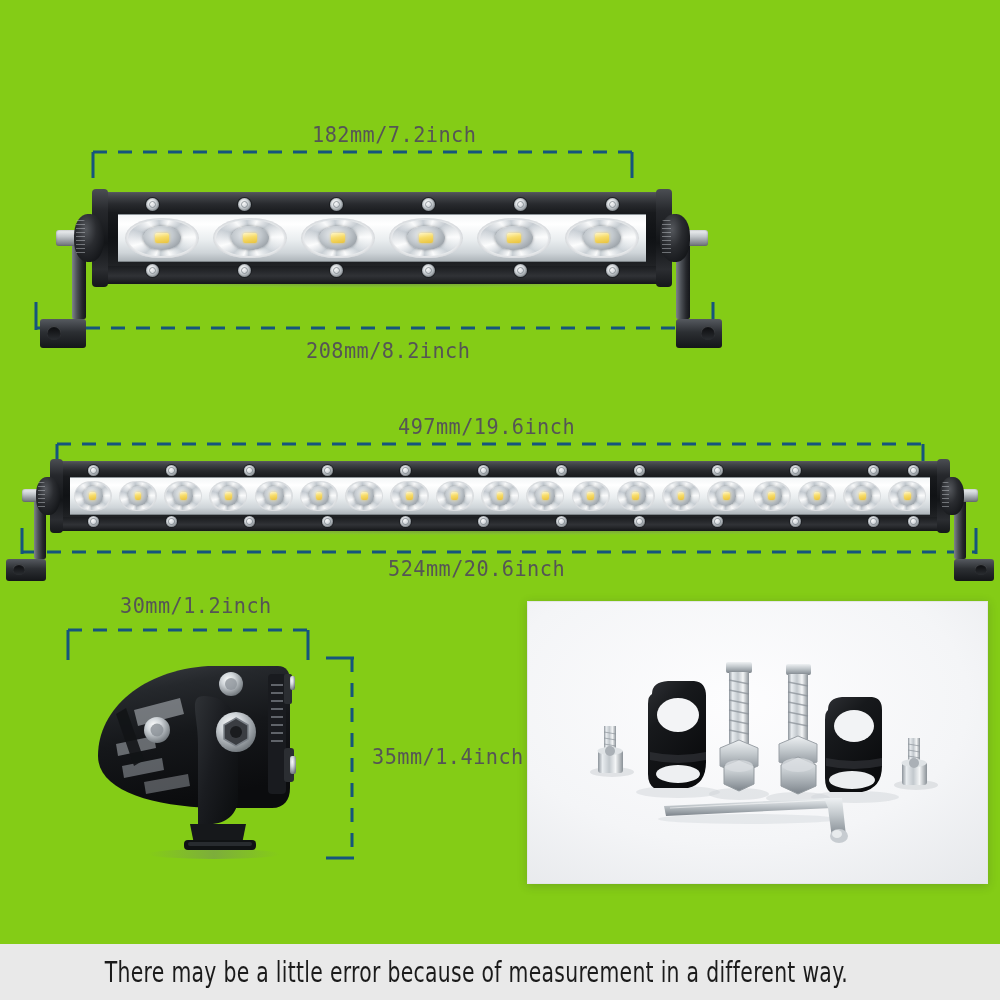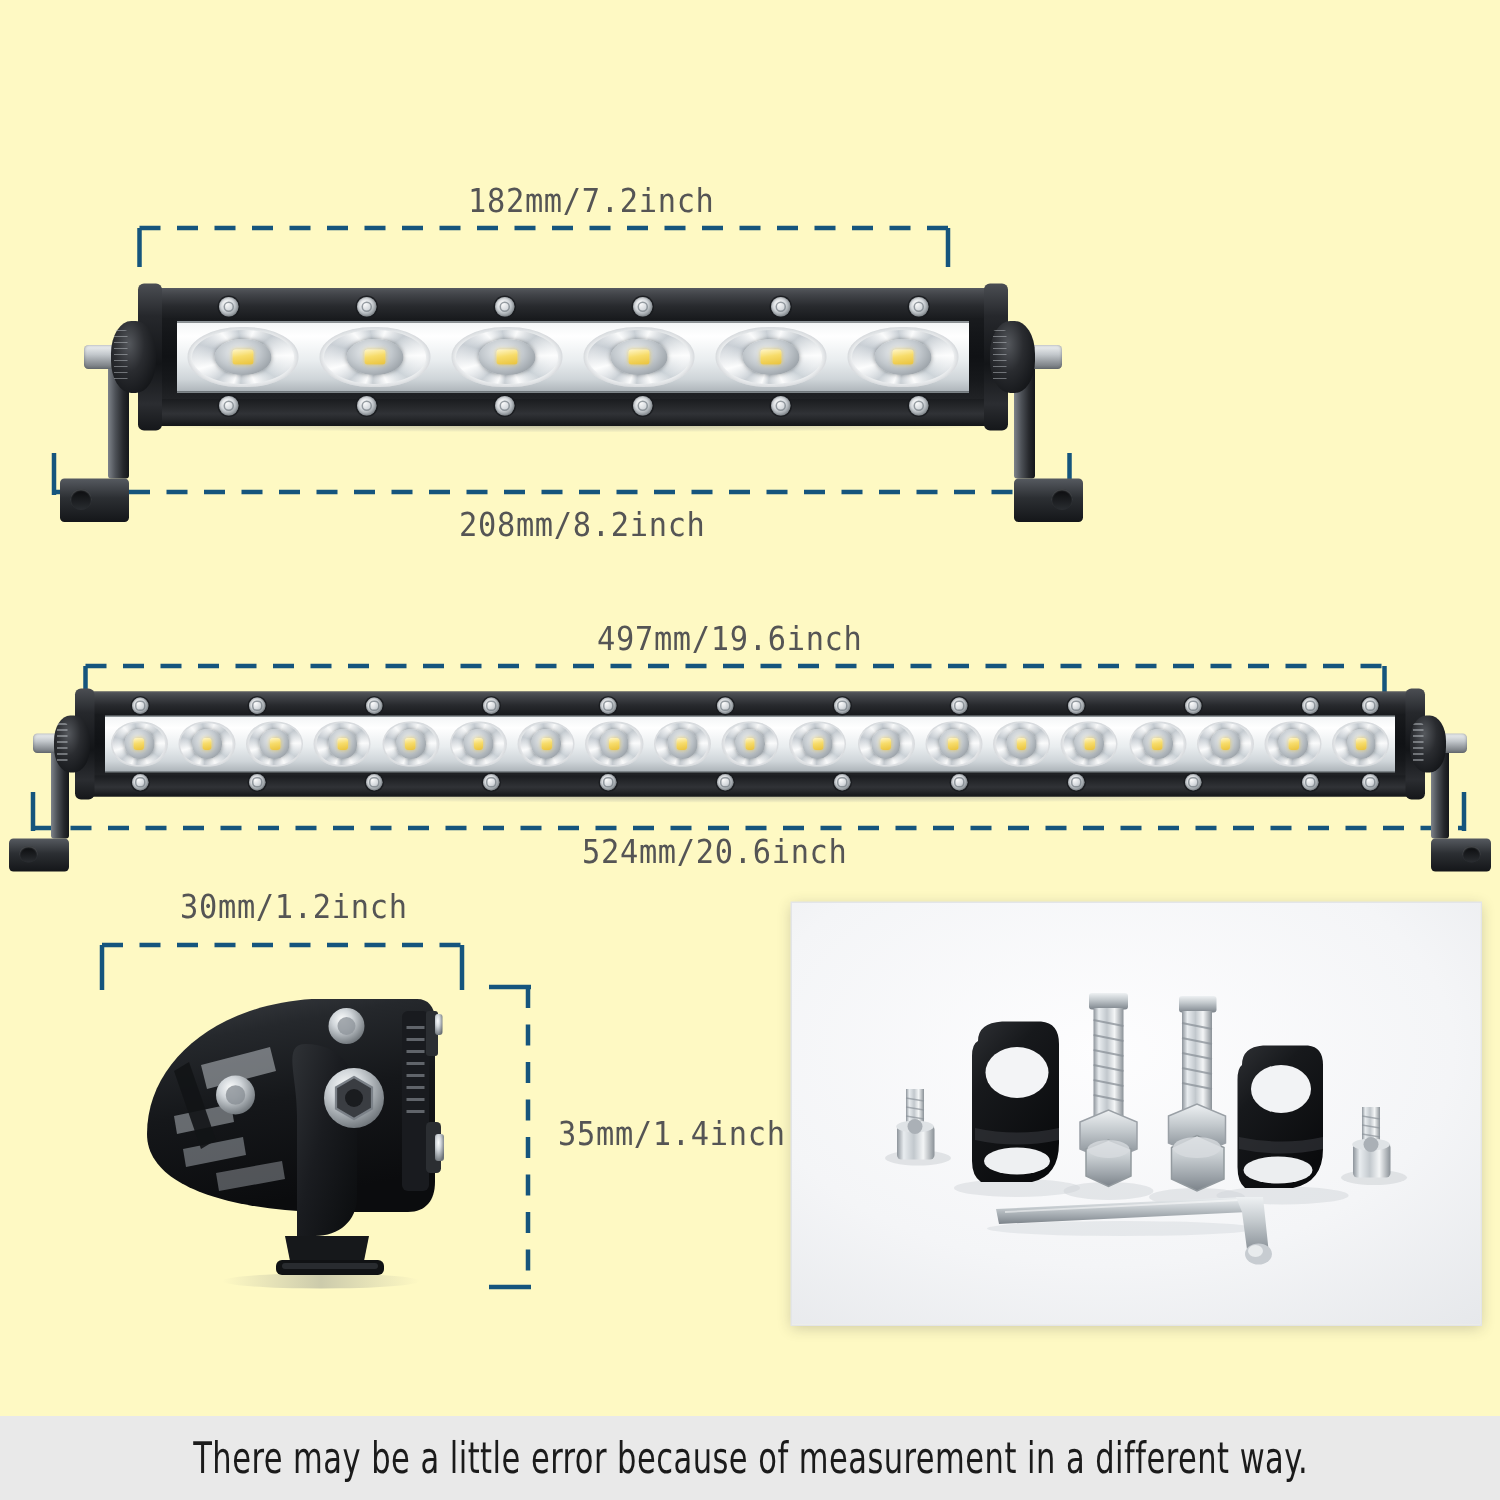--- a/index.html
+++ b/index.html
@@ -11,21 +11,21 @@
     width: 1000px;
     height: 1000px;
     position: relative;
     overflow: hidden;
     font-family: "Liberation Sans", sans-serif;
     -webkit-font-smoothing: antialiased;
   }
   .stage {
     position: absolute;
     inset: 0;
-    background: #fef9c3;
+    background: #84cc16;
   }
 
   
   .dim-label {
     position: absolute;
     color: #555555;
     font-family: "DejaVu Sans Mono", "Liberation Mono", monospace;
     font-size: 22px;
     letter-spacing: 0.5px;
     white-space: nowrap;
@@ -282,21 +282,21 @@
   
   .footer {
     position: absolute;
     left: 0;
     right: 0;
     top: 944px;
     height: 56px;
     background: #e9e9e9;
     display: flex;
     align-items: center;
-    justify-content: center;
+    justify-content: flex-start;
   }
   .footer-text {
     color: #1b1b1b;
     font-family: "DejaVu Sans Condensed", "Liberation Sans Narrow", "Liberation Sans", sans-serif;
     font-size: 29px;
     letter-spacing: 0.4px;
     white-space: nowrap;
     transform: scaleX(0.78);
     transform-origin: center center;
   }

